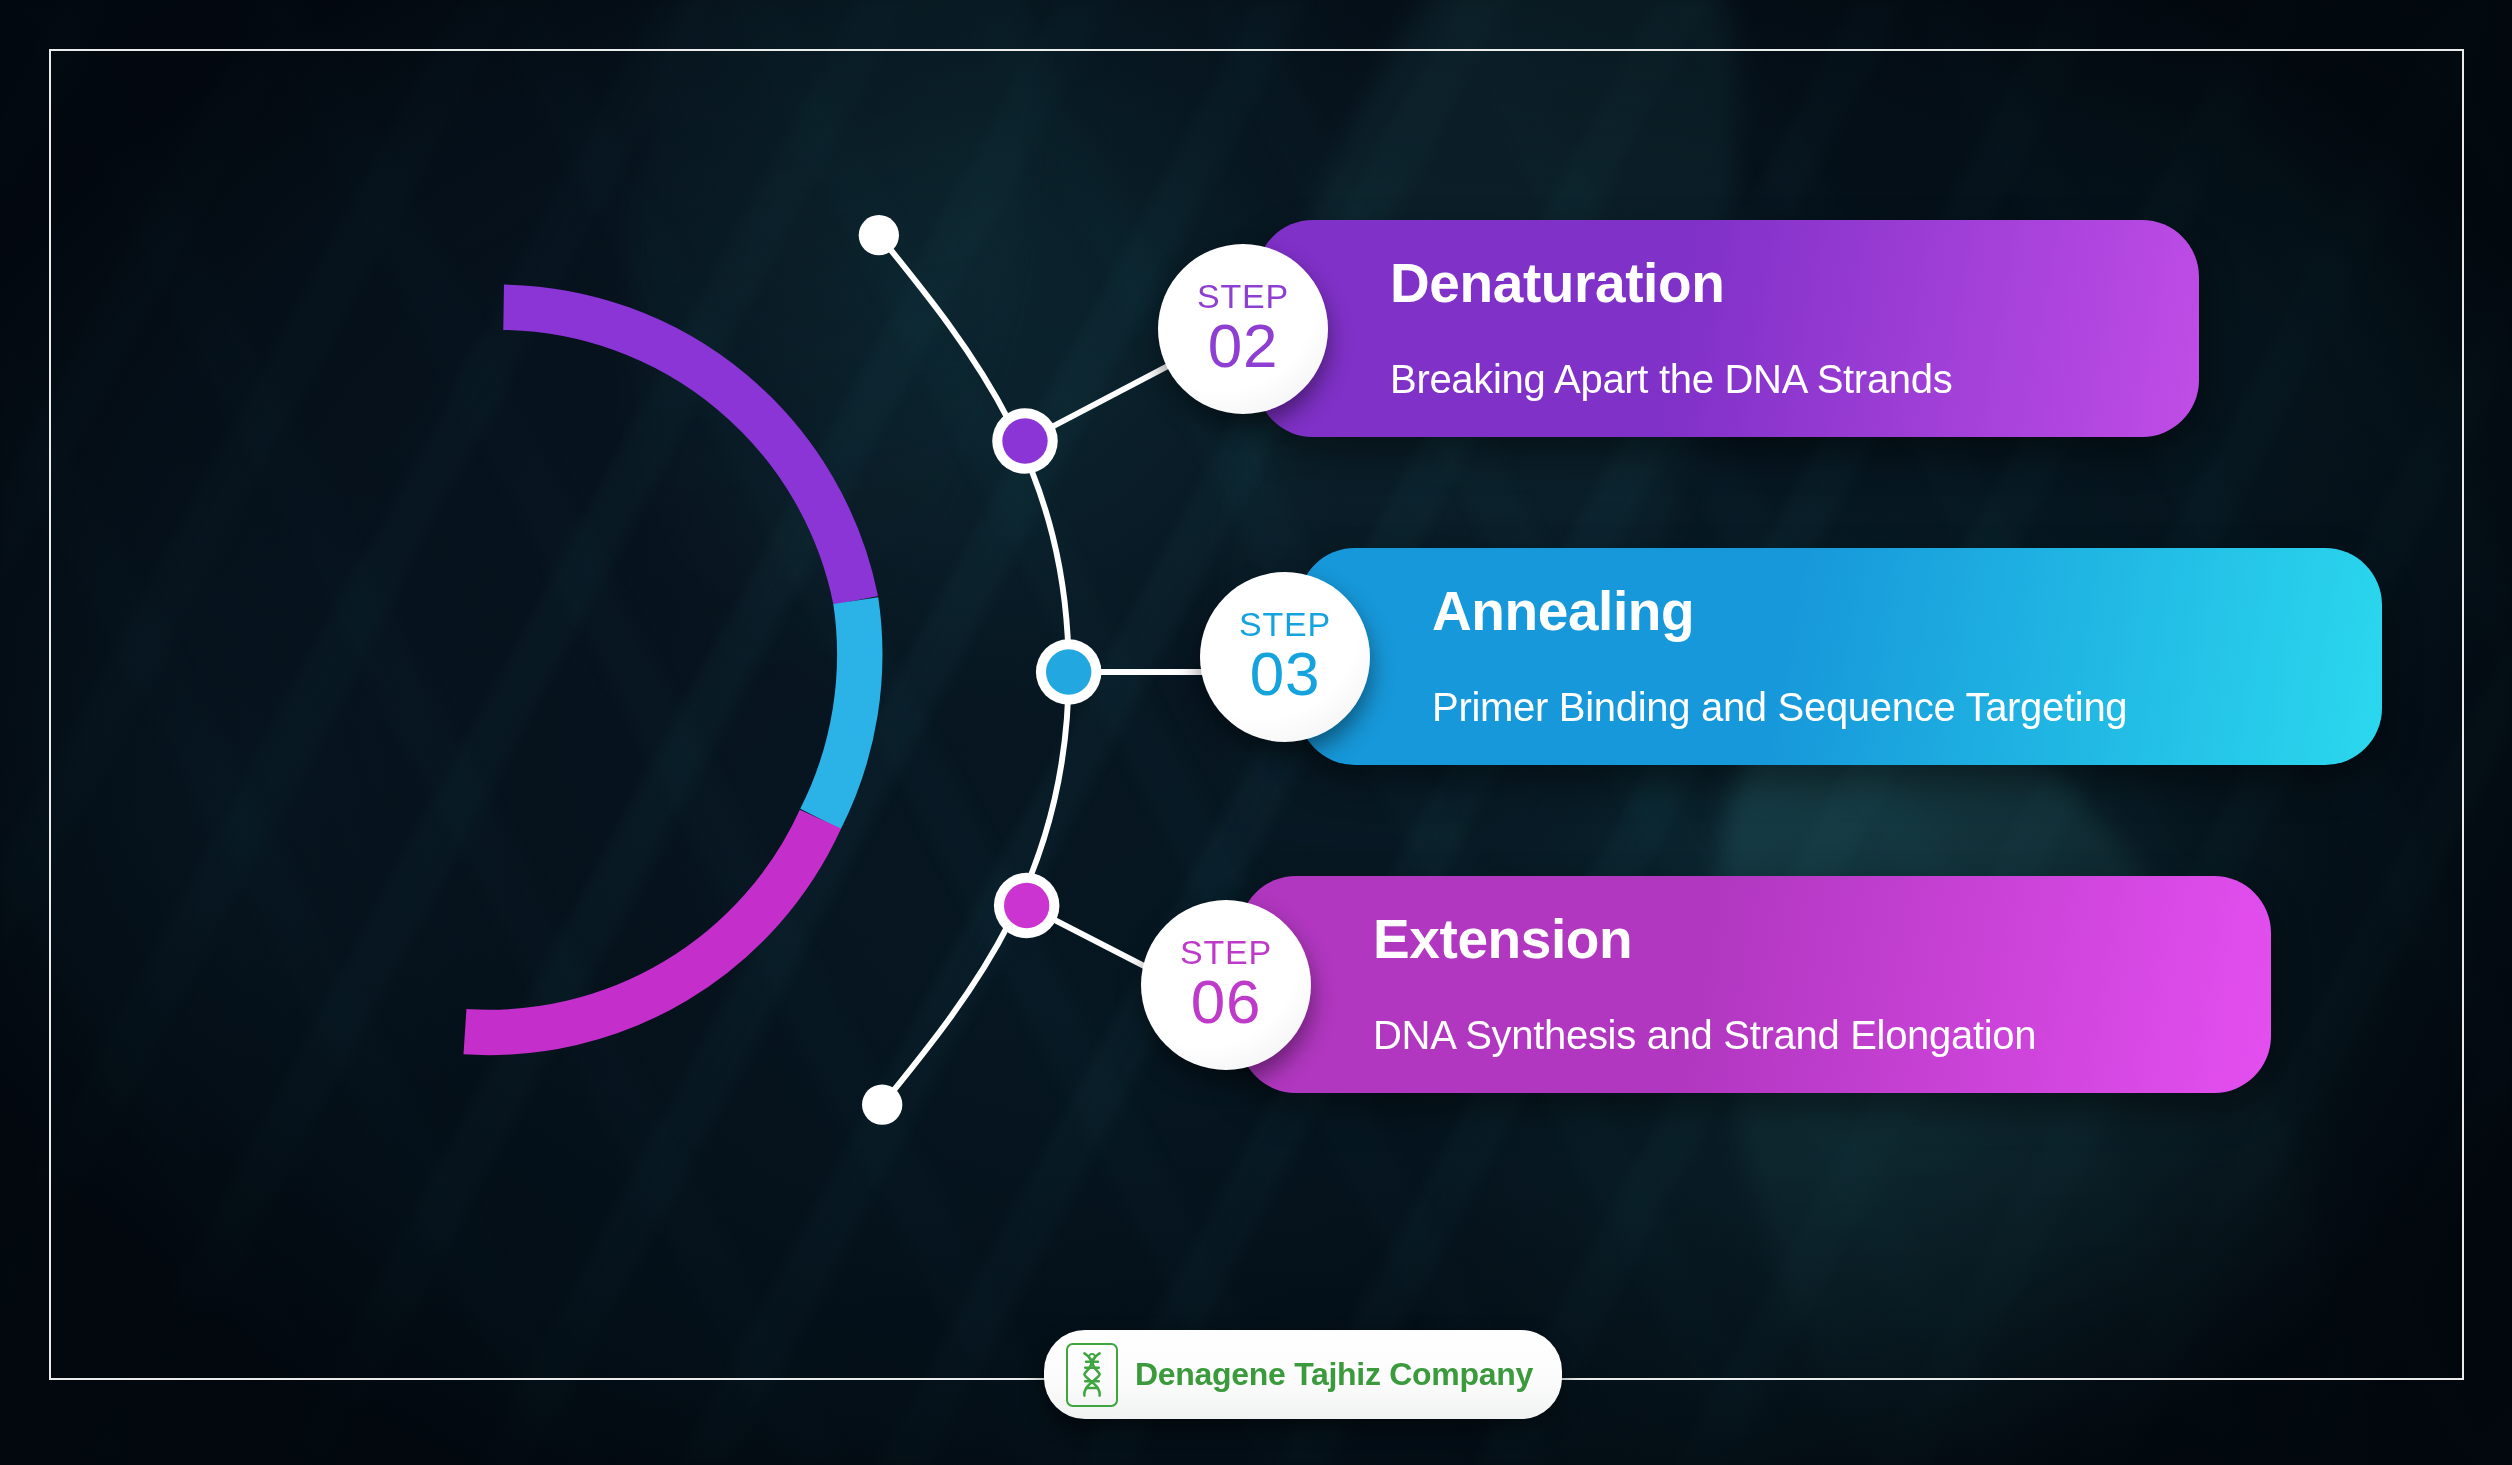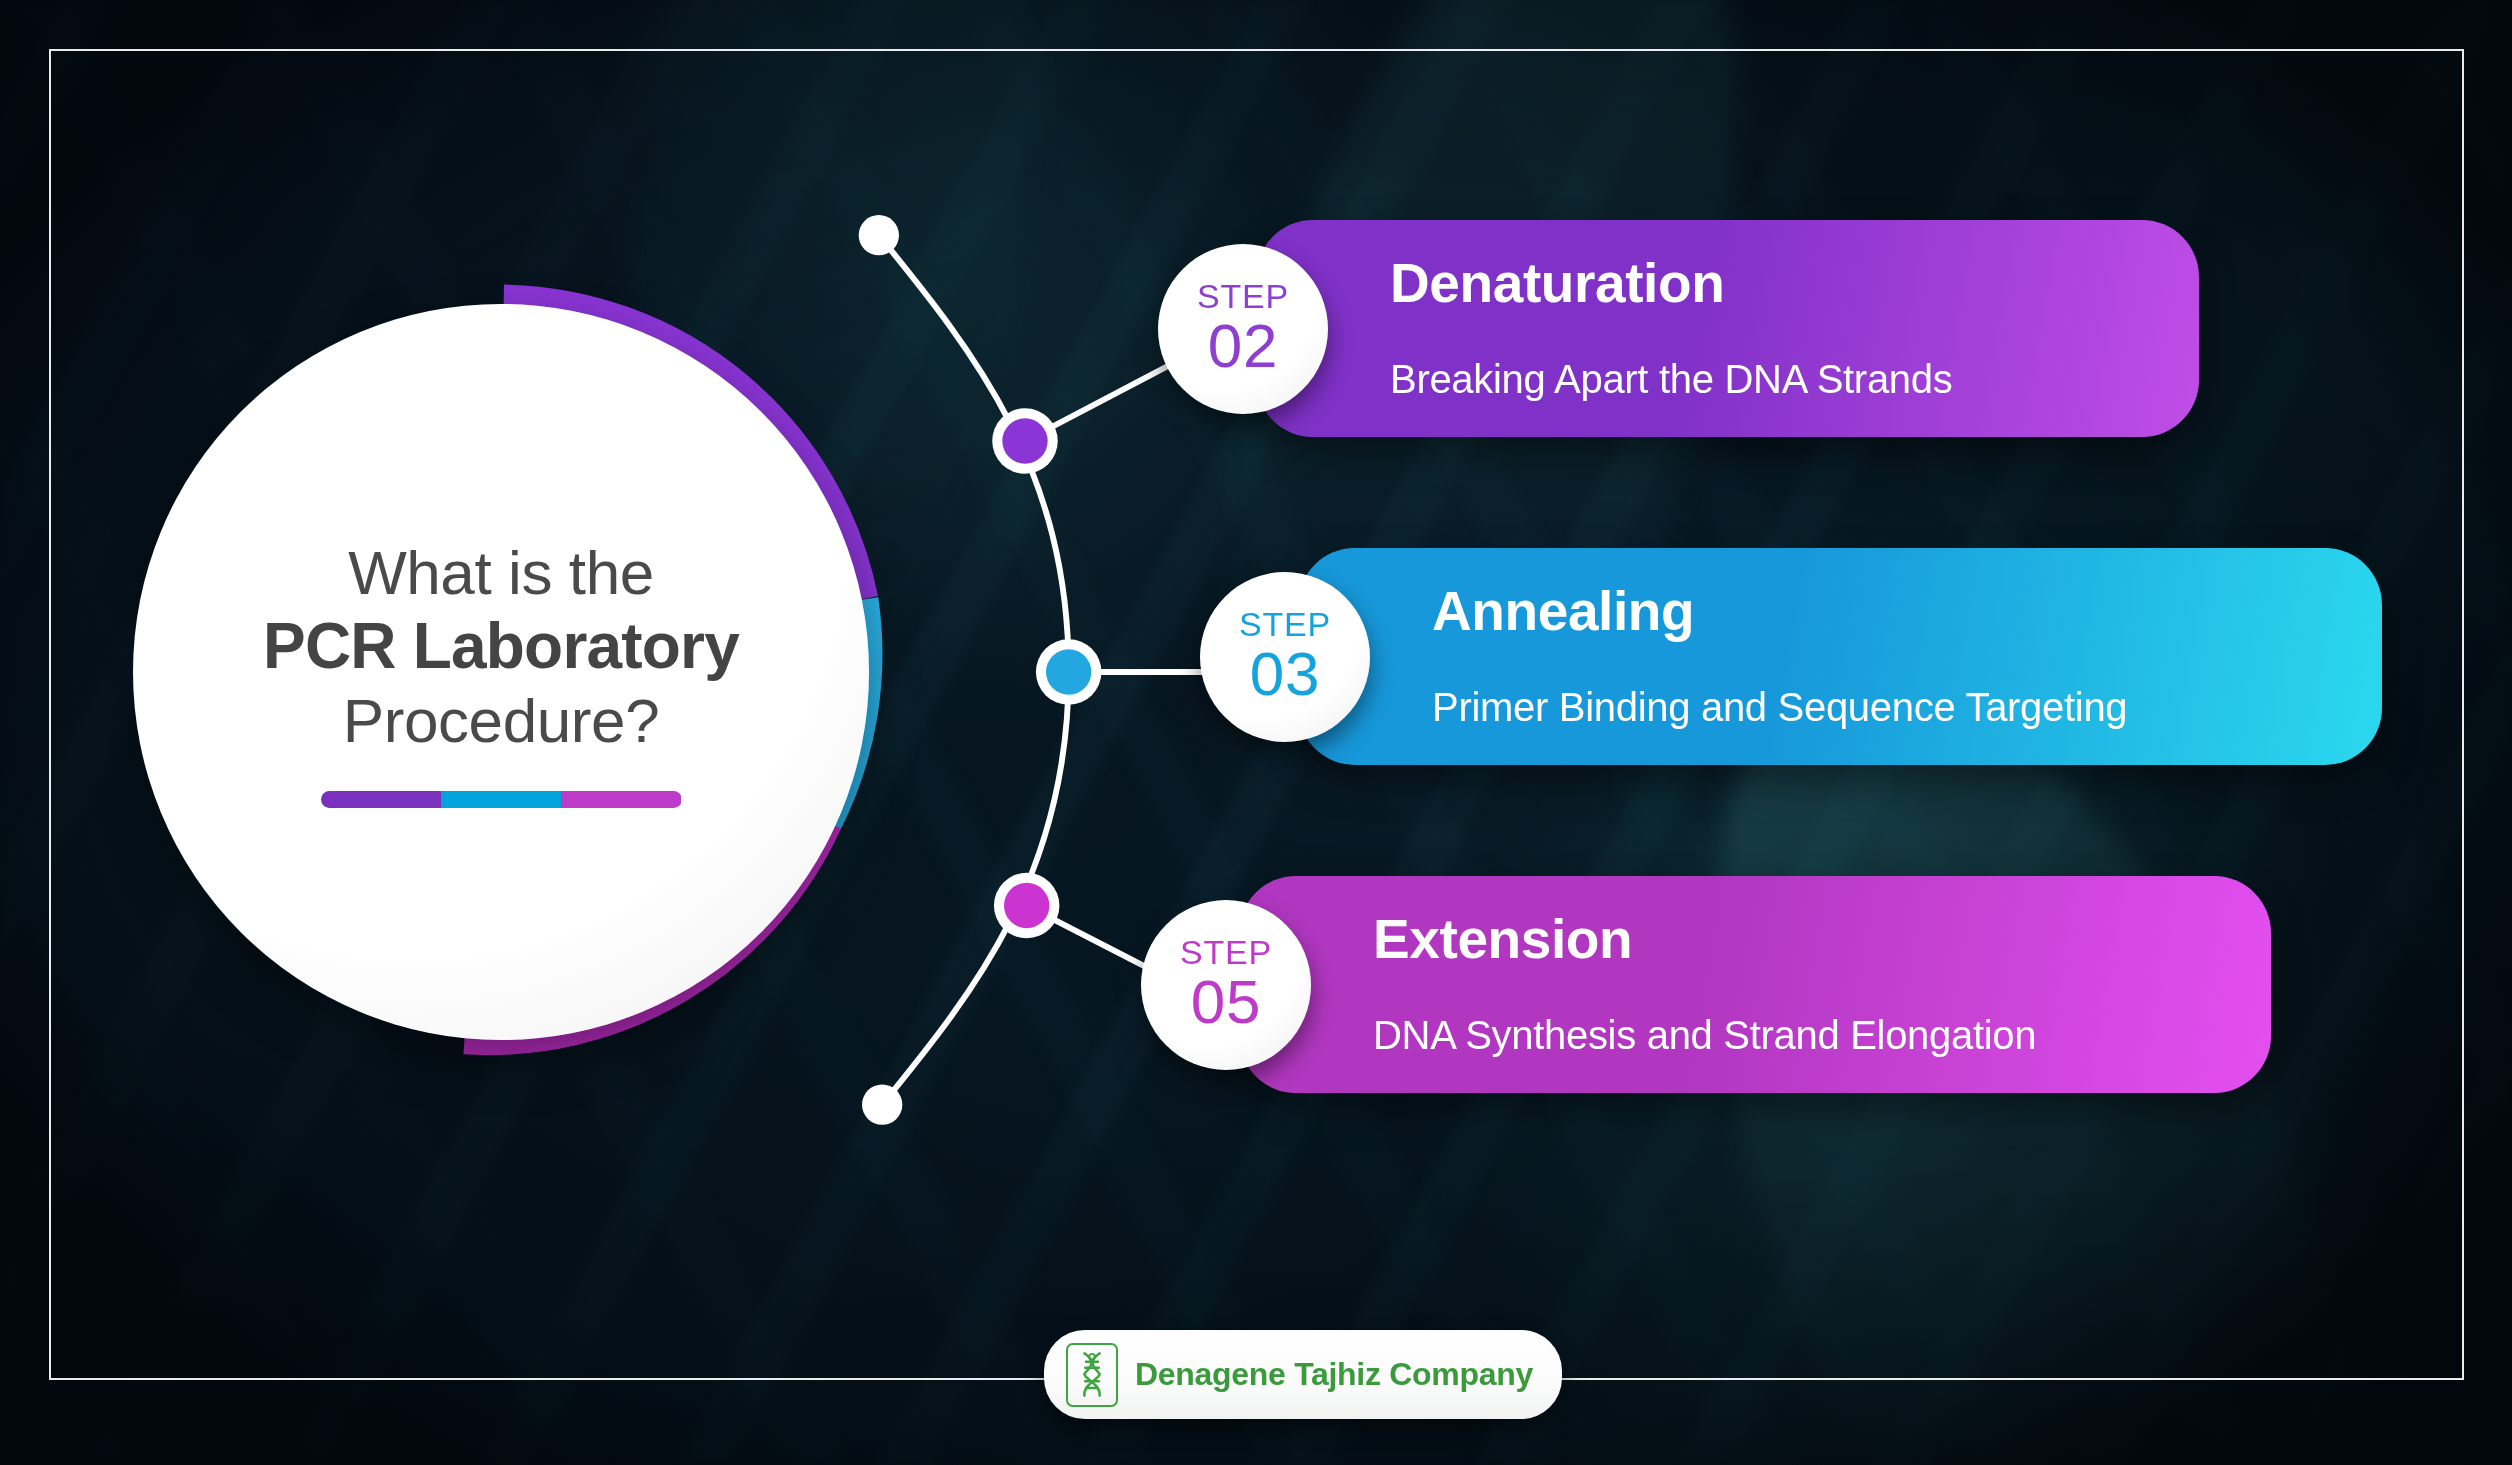--- a/index.html
+++ b/index.html
@@ -218,30 +218,20 @@
 
           <path id="ring-arc-1" d="M 441 36 A 434 434 0 0 1 860 385" stroke="#8B35D6"></path>
 
           <path id="ring-arc-2" d="M 860 385 A 434 434 0 0 1 818 645" stroke="#2BB3E8"></path>
 
           <path id="ring-arc-3" d="M 818 645 A 434 434 0 0 1 395 898" stroke="#C42FCB"></path>
         </g>
       </svg>
     </div>
 
-    <div class="hero-circle">
-      <div class="hero-line">What is the</div>
-      <div class="hero-line strong">PCR Laboratory</div>
-      <div class="hero-line">Procedure?</div>
-      <div class="hero-underline">
-        <i id="u0" style="background: rgb(123, 48, 190);"></i>
-        <i id="u1" style="background: rgb(0, 163, 220);"></i>
-        <i id="u2" style="background: rgb(190, 58, 200);"></i>
-      </div>
-    </div>
   </div>
 
   <div class="step-row" id="row-1">
     <div class="step-badge" id="badge-1">
       <span class="lbl" id="badge-1-lbl" style="color: rgb(142, 63, 209);">STEP</span>
       <span class="num" id="badge-1-num" style="color: rgb(142, 63, 209);">02</span>
     </div>
     <div class="step-card" id="card-1" style="background: linear-gradient(100deg, rgb(128, 49, 200) 0%, rgb(128, 49, 200) 45%, rgb(192, 77, 230) 100%);">
       <div class="step-title">Denaturation</div>
       <div class="step-sub">Breaking Apart the DNA Strands</div>
@@ -255,21 +245,21 @@
     </div>
     <div class="step-card" id="card-2" style="background: linear-gradient(100deg, rgb(23, 152, 218) 0%, rgb(23, 152, 218) 45%, rgb(43, 216, 238) 100%);">
       <div class="step-title">Annealing</div>
       <div class="step-sub">Primer Binding and Sequence Targeting</div>
     </div>
   </div>
 
   <div class="step-row" id="row-3">
     <div class="step-badge" id="badge-3">
       <span class="lbl" id="badge-3-lbl" style="color: rgb(190, 58, 200);">STEP</span>
-      <span class="num" id="badge-3-num" style="color: rgb(190, 58, 200);">05</span>
+      <span class="num" id="badge-3-num" style="color: rgb(190, 58, 200);">06</span>
     </div>
     <div class="step-card" id="card-3" style="background: linear-gradient(100deg, rgb(177, 55, 192) 0%, rgb(177, 55, 192) 45%, rgb(228, 79, 240) 100%);">
       <div class="step-title">Extension</div>
       <div class="step-sub">DNA Synthesis and Strand Elongation</div>
     </div>
   </div>
 
   <div class="brand">
     <div class="brand-mark">
       <svg width="34" height="49" viewBox="0 0 40 58" xmlns="http://www.w3.org/2000/svg">

